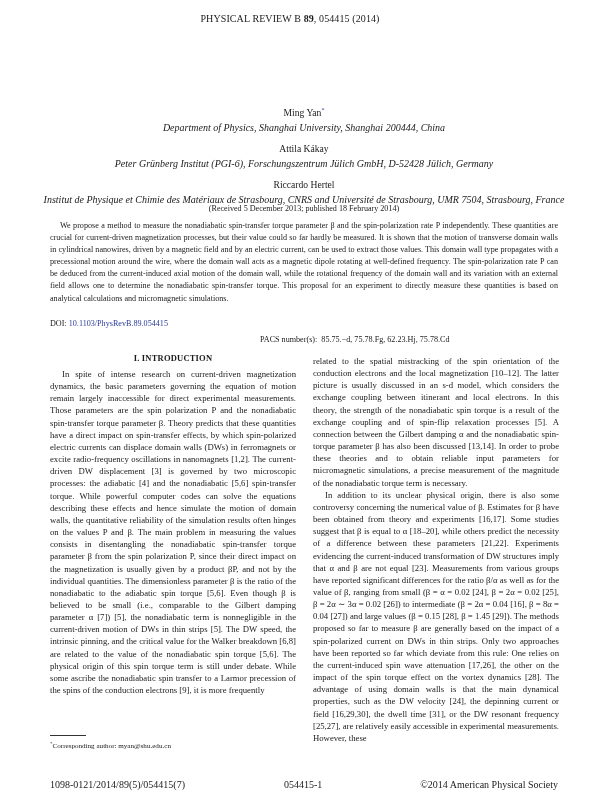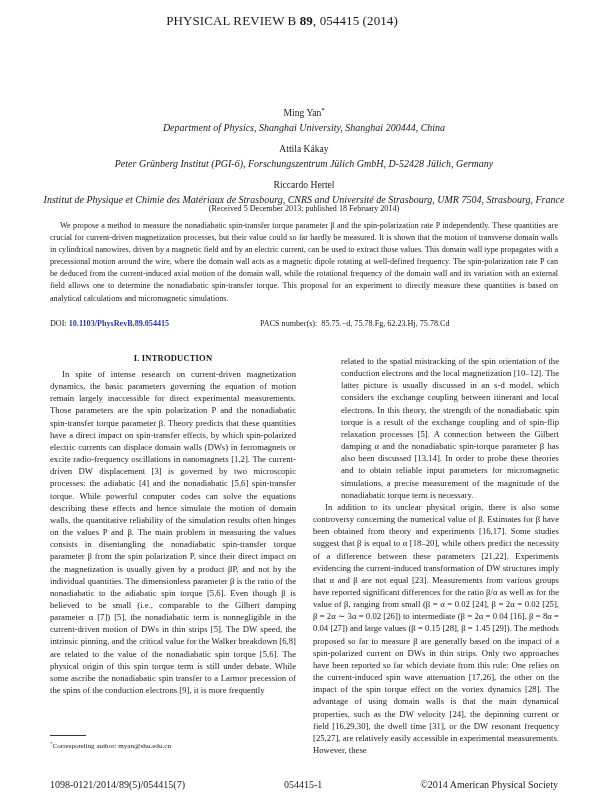--- a/index.html
+++ b/index.html
@@ -1,32 +1,32 @@
 <!DOCTYPE html>
 <html><head>
 <meta charset="utf-8">
 <style>
   html, body { margin: 0; padding: 0; background: #ffffff; }
   body { width: 608px; height: 810px; position: relative; overflow: hidden;
          font-family: "Liberation Serif", "DejaVu Serif", serif; color: #1a1a1a; }
   .abs { position: absolute; }
   .center { text-align: center; }
-  .running-head { top: 13px; left: 0; width: 564px; font-size: 13px; letter-spacing: 0.1px; }
+  .running-head { top: 13px; left: 0; width: 564px; font-size: 10px; letter-spacing: 0.1px; padding-left: 8px; }
   .title { top: 38px; left: 40px; width: 528px; font-size: 12.6px; font-weight: bold; line-height: 16px; }
   .author { font-size: 9.6px; left: 0; width: 608px; }
   .affil { font-size: 10px; font-style: italic; left: 0; width: 608px; text-align: center; }
   .received { font-size: 8.1px; left: 0; width: 608px; }
   .abstract { top: 220px; left: 50px; width: 508px; font-size: 8.15px; line-height: 12.1px;
               text-align: justify; text-indent: 10px; }
   .doi-row { top: 319px; left: 50px; width: 508px; font-size: 8.15px; }
-  .doi-row .pacs { position: absolute; left: 210px; top: 0; }
-  a, .link { color: #2a3a9a; text-decoration: none; font-weight: bold; }
+  .doi-row .pacs { position: absolute; left: 210px; top: 16px; }
+  a, .link { color: #2a3a9a; text-decoration: none; }
   .col { font-size: 8.7px; line-height: 12.15px; text-align: justify; }
   .col p { margin: 0; text-indent: 12px; }
-  .col p.noindent { text-indent: 0; margin-left: 28px; }
+  .col p.noindent { text-indent: 0; }
   .left-col { top: 368px; left: 50px; width: 246px; }
   .right-col { top: 355px; left: 313px; width: 246px; }
   .section-head { top: 353px; left: 50px; width: 246px; font-size: 8.5px; font-weight: bold; letter-spacing: 0.2px; }
   .fn-rule { top: 735px; left: 50px; width: 36px; border-top: 0.8px solid #333; }
   .footnote { top: 741px; left: 50px; font-size: 7.1px; }
   .footer { top: 779px; font-size: 10px; }
 </style>
 </head>
 <body>
 

